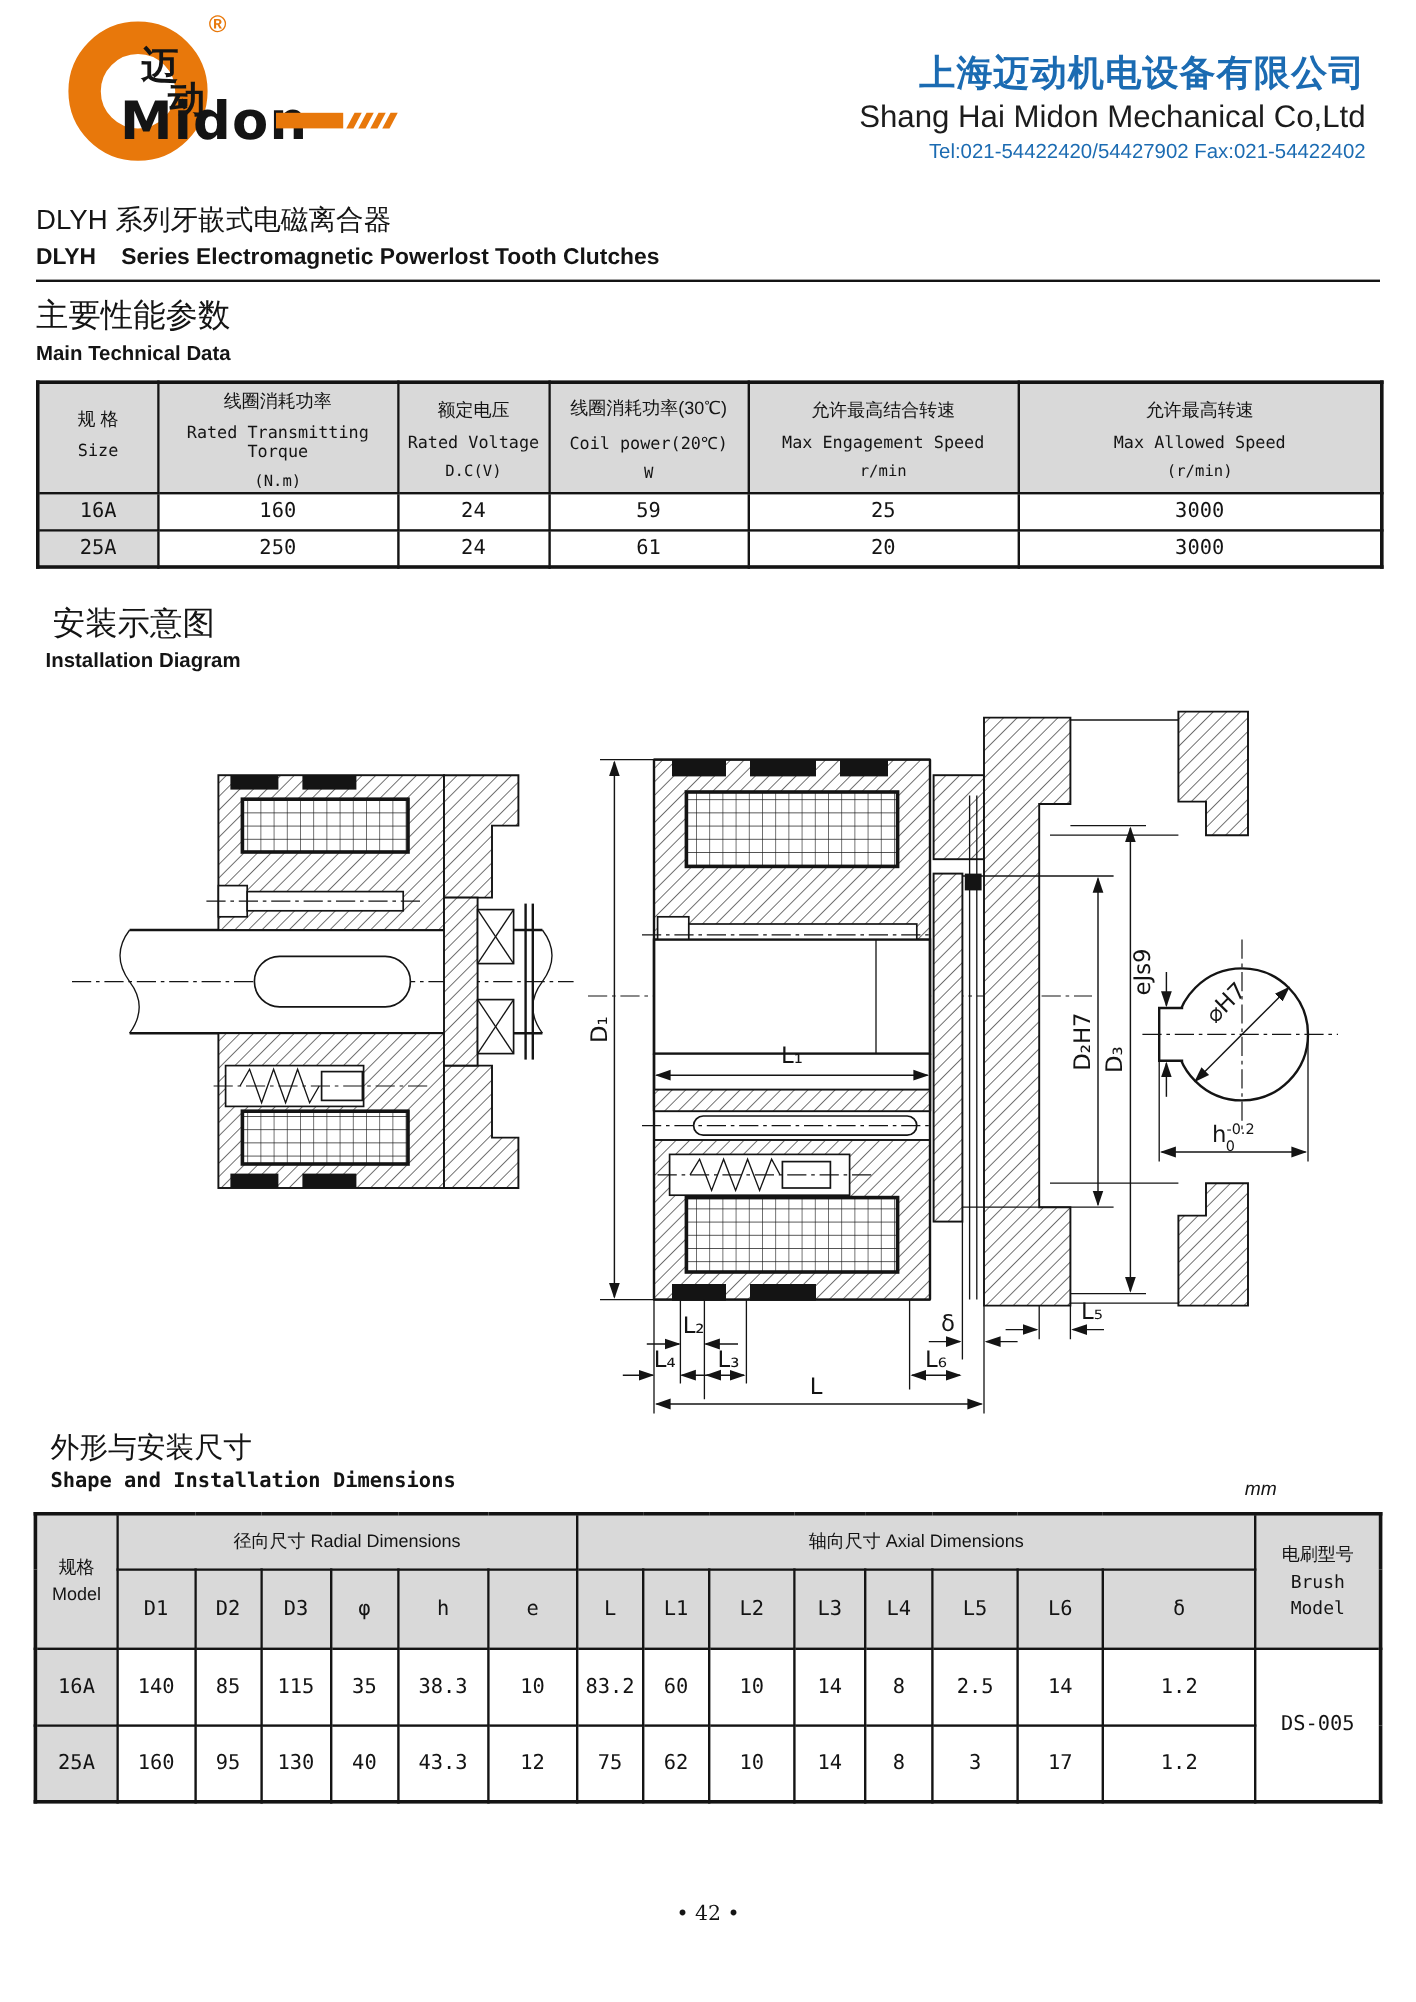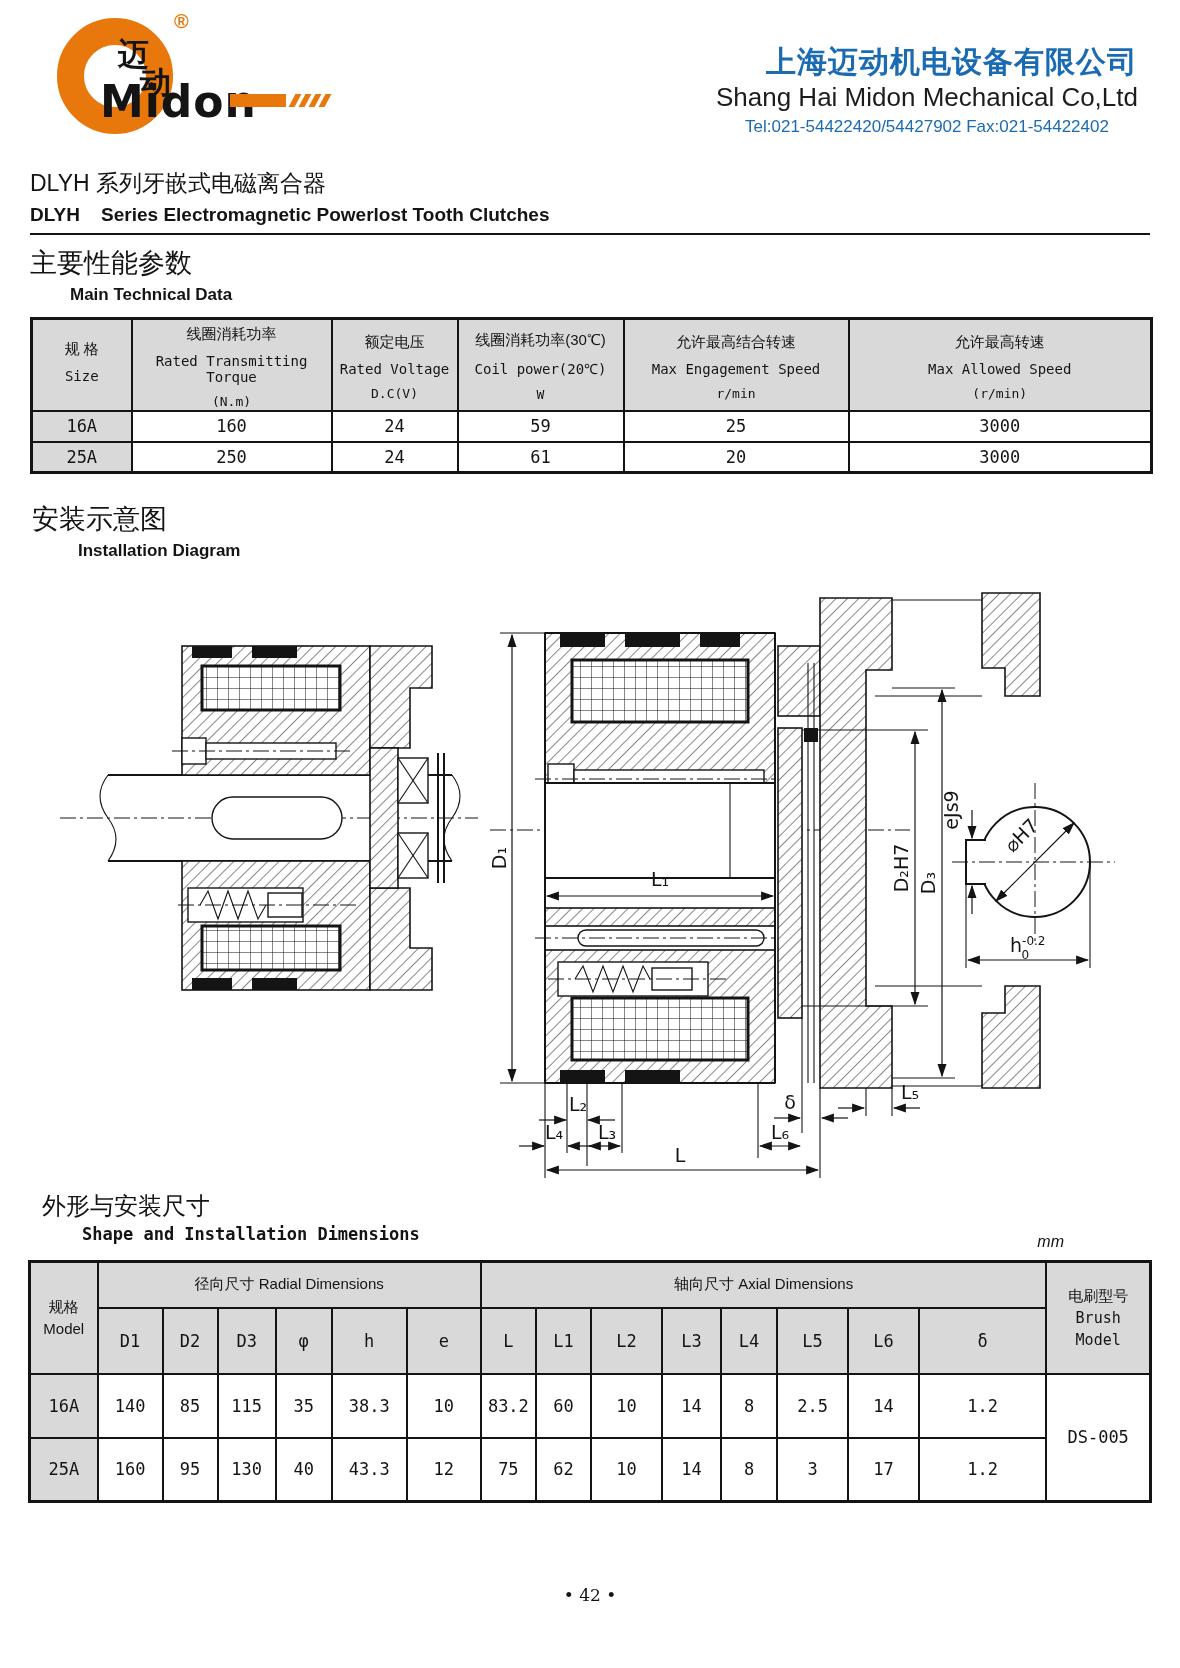--- a/index.html
+++ b/index.html
@@ -14,30 +14,30 @@
   .reg{position:absolute;left:122px;top:0px;color:#E8780B;font-size:20px;font-weight:bold;}
   .bzh1{position:absolute;left:66px;top:24px;font-size:31px;font-weight:900;color:#141414;}
   .bzh2{position:absolute;left:88px;top:52px;font-size:31px;font-weight:900;color:#141414;}
   .ben{position:absolute;left:48px;top:66px;font-size:44px;font-weight:800;color:#141414;letter-spacing:1px;font-family:"DejaVu Sans",sans-serif;}
   .bar{position:absolute;left:178px;top:84px;width:56px;height:13px;background:#E8780B;}
   .stripe{position:absolute;top:84px;width:6px;height:13px;background:#E8780B;transform:skewX(-28deg);}
   
   .company{right:42px;top:44px;text-align:right;}
   .co-zh{font-size:30px;font-weight:bold;color:#1B6BB2;line-height:36px;letter-spacing:1px;}
   .co-en{font-size:26px;color:#1c1c1c;line-height:34px;}
-  .co-tel{font-size:17px;color:#1B6BB2;line-height:26px;text-align:center;}
+  .co-tel{font-size:17px;color:#1B6BB2;line-height:26px;}
   
   .title-zh{left:30px;top:168px;font-size:23px;}
   .title-en{left:30px;top:204px;font-size:19px;font-weight:bold;white-space:pre;}
   .rule{left:30px;top:233px;width:1120px;height:2px;background:#141414;}
   .sec-zh{font-size:27px;}
-  .sec-en{font-size:17px;font-weight:bold;margin-left:40px;}
+  .sec-en{font-size:17px;font-weight:bold;}
   .sec1-zh{left:30px;top:245px;}
   .sec1-en{left:30px;top:285px;}
-  .sec2-zh{left:32px;top:501px;text-align:right;}
+  .sec2-zh{left:44px;top:501px;text-align:right;}
   .sec2-en{left:38px;top:541px;}
   .sec3-zh{left:42px;top:1190px;font-size:24px;}
   .sec3-en{left:42px;top:1224px;font-family:"DejaVu Sans Mono","Liberation Mono",monospace;}
   .mm{right:116px;top:1233px;font-size:16px;font-style:italic;}
   .footer{left:0;top:1585px;width:1180px;text-align:center;font-size:17px;font-family:"DejaVu Serif",serif;}
   
   table{border-collapse:collapse;table-layout:fixed;position:absolute;background:#fff;border:3px solid #141414;}
   th,td{border:2px solid #141414;text-align:center;vertical-align:middle;padding:0;overflow:hidden;font-weight:normal;}
   .gray{background:#D9D9D9;}
   .mono{font-family:"DejaVu Sans Mono","Liberation Mono",monospace;}

